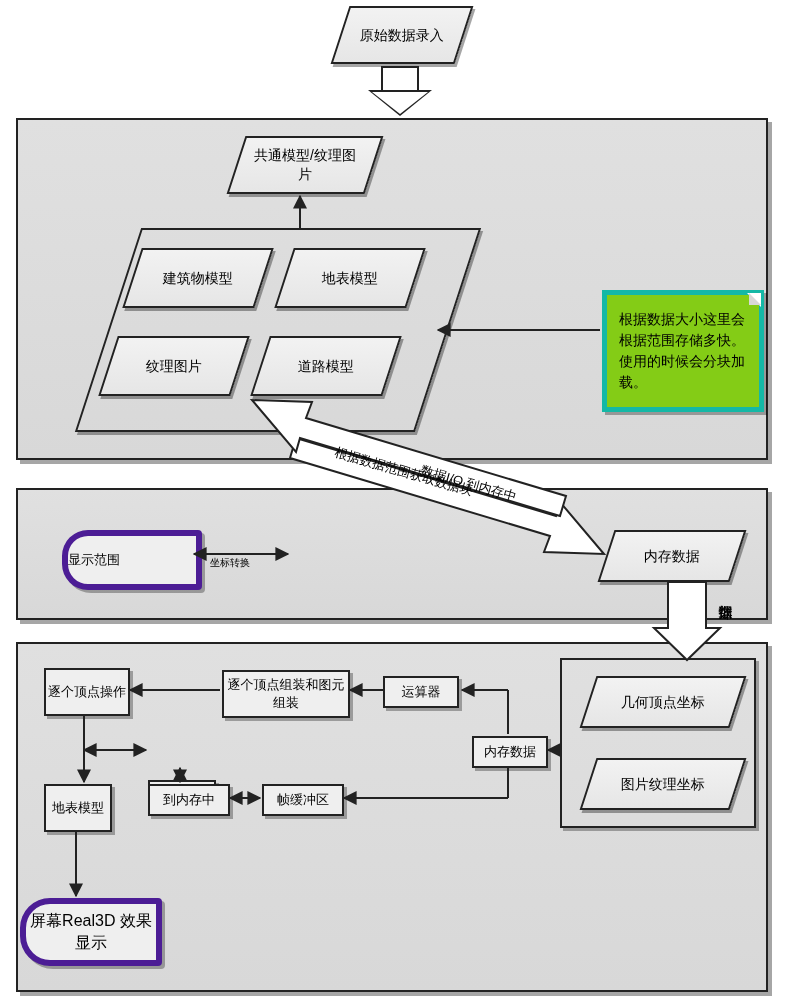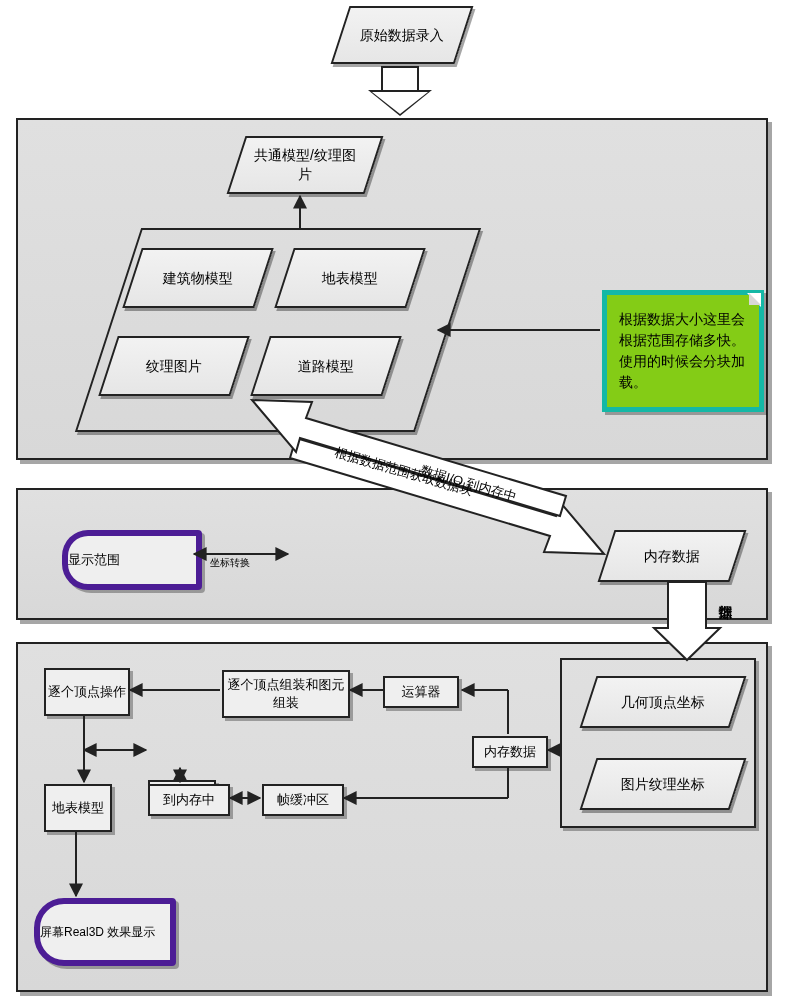--- a/index.html
+++ b/index.html
@@ -108,21 +108,21 @@
   </div>
 
   <div class="rect" style="left:262px;top:784px;width:78px;height:28px">
     <span>帧缓冲区</span>
   </div>
 
   <div class="rect" style="left:44px;top:784px;width:64px;height:44px">
     <span>地表模型</span>
   </div>
 
-  <div class="pillcap" style="left:34px;top:898px;width:130px;height:56px;border-radius:30px 4px 4px 30px;font-size:12px;text-align:center;line-height:1.35">
+  <div class="pillcap" style="left:20px;top:898px;width:130px;height:56px;border-radius:30px 4px 4px 30px;font-size:16px;text-align:center;line-height:1.35">
     <span>屏幕Real3D 效果显示</span>
   </div>
 
   <svg class="connectors" width="788" height="1000">
     <defs>
       <marker id="ah" viewBox="0 0 10 10" refX="9" refY="5" markerWidth="7" markerHeight="7" orient="auto-start-reverse">
         <path d="M0,0 L10,5 L0,10 z" fill="#222"></path>
       </marker>
     </defs>
 

